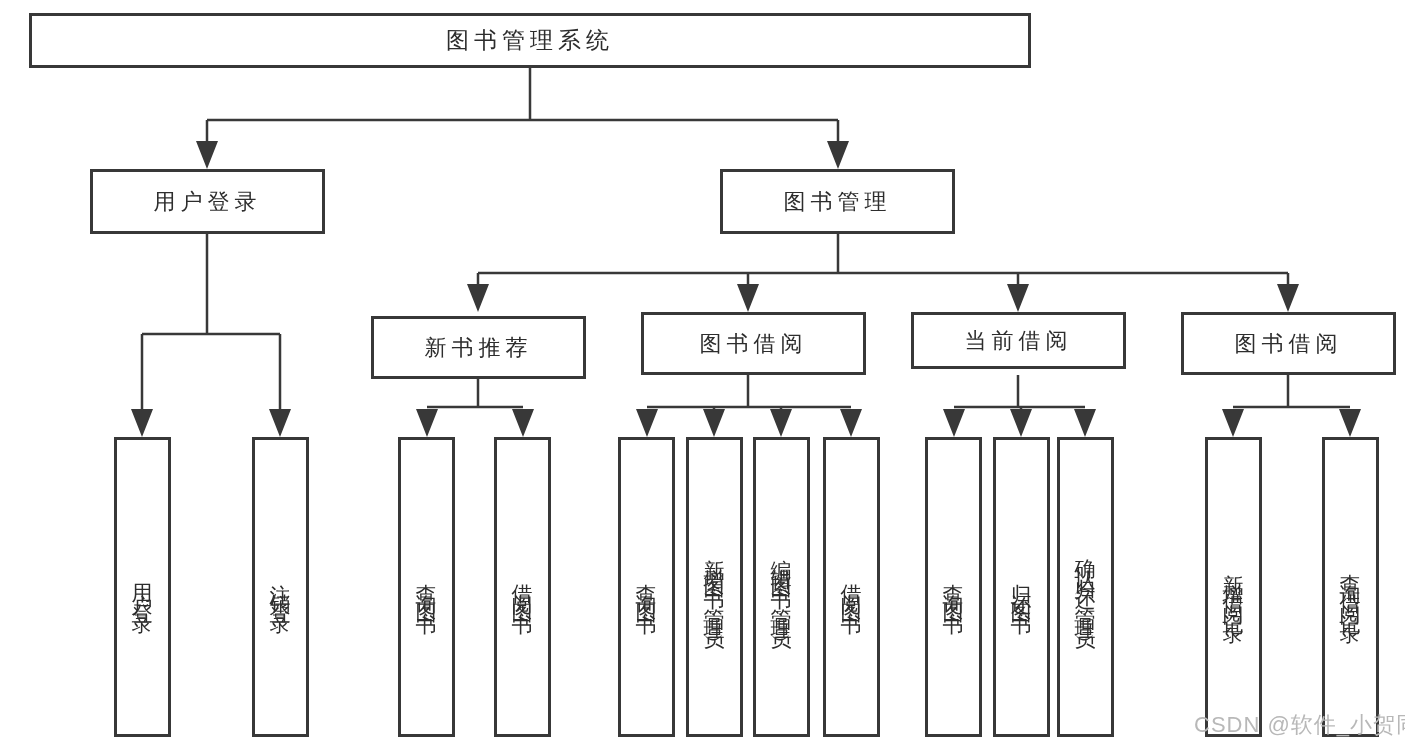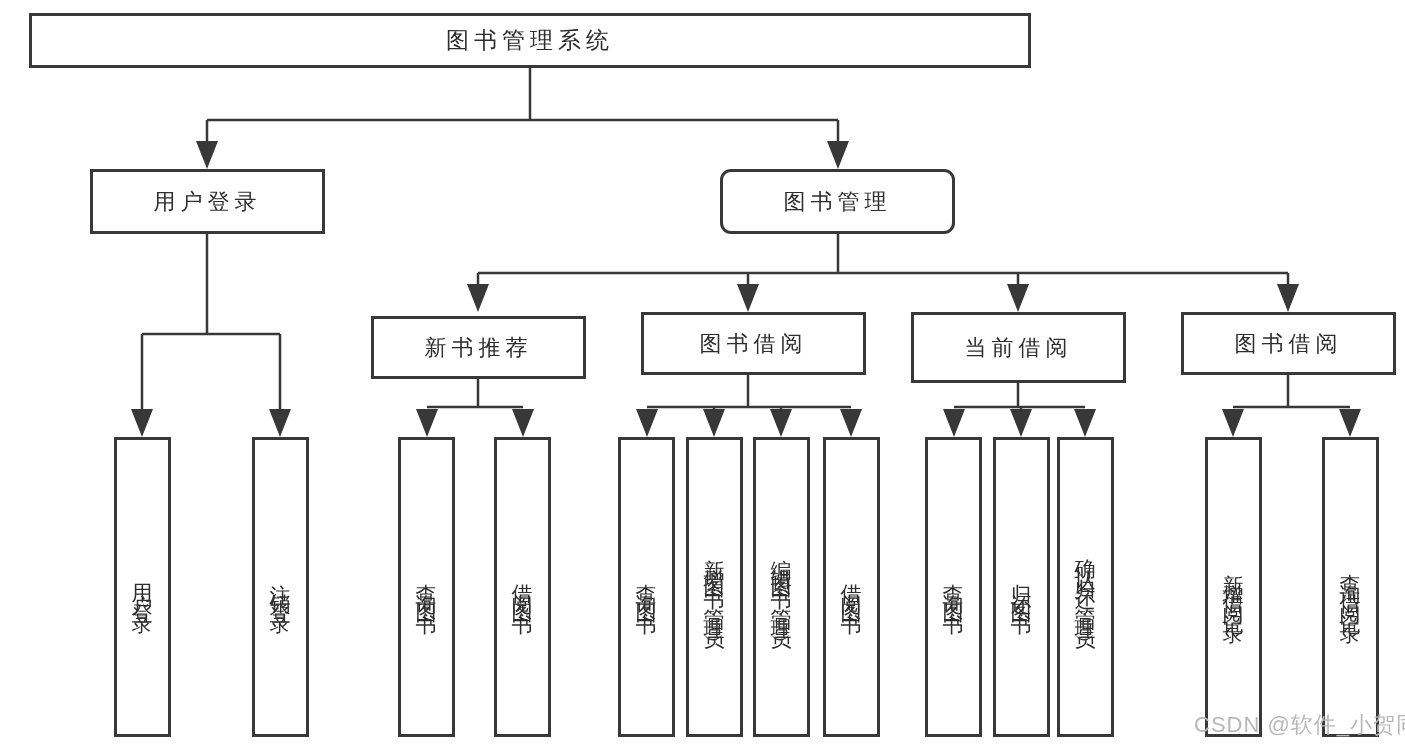--- a/index.html
+++ b/index.html
@@ -89,25 +89,25 @@
                M1002,409 L1024,409 L1013,437 Z
                M1066,409 L1088,409 L1077,437 Z
                M1214,409 L1236,409 L1225,437 Z
                M1331,409 L1353,409 L1342,437 Z"></path>
     </g>
   </svg>
 
   <div class="box hbox root-box" style="left:21px; top:13px; width:1002px; height:55px;">图书管理系统</div>
 
   <div class="box hbox" style="left:82px; top:169px; width:235px; height:65px;">用户登录</div>
-  <div class="box hbox" style="left:712px; top:169px; width:235px; height:65px;border-radius:11px;">图书管理</div>
+  <div class="box hbox" style="left:712px; top:169px; width:235px; height:65px;">图书管理</div>
 
   <div class="box hbox" style="left:363px; top:316px; width:215px; height:63px;">新书推荐</div>
   <div class="box hbox" style="left:633px; top:312px; width:225px; height:63px;">图书借阅</div>
-  <div class="box hbox" style="left:903px; top:312px; width:215px; height:71px;">当前借阅</div>
+  <div class="box hbox" style="left:903px; top:312px; width:215px; height:57px;">当前借阅</div>
   <div class="box hbox" style="left:1173px; top:312px; width:215px; height:63px;">图书借阅</div>
 
   <div class="box vbox" style="left:106px;">用户登录</div>
   <div class="box vbox" style="left:244px;">注销登录</div>
 
   <div class="box vbox" style="left:390px;">查询图书</div>
   <div class="box vbox" style="left:486px;">借阅图书</div>
 
   <div class="box vbox" style="left:610px;">查询图书</div>
   <div class="box vbox" style="left:678px;">新增图书（管理员）</div>

